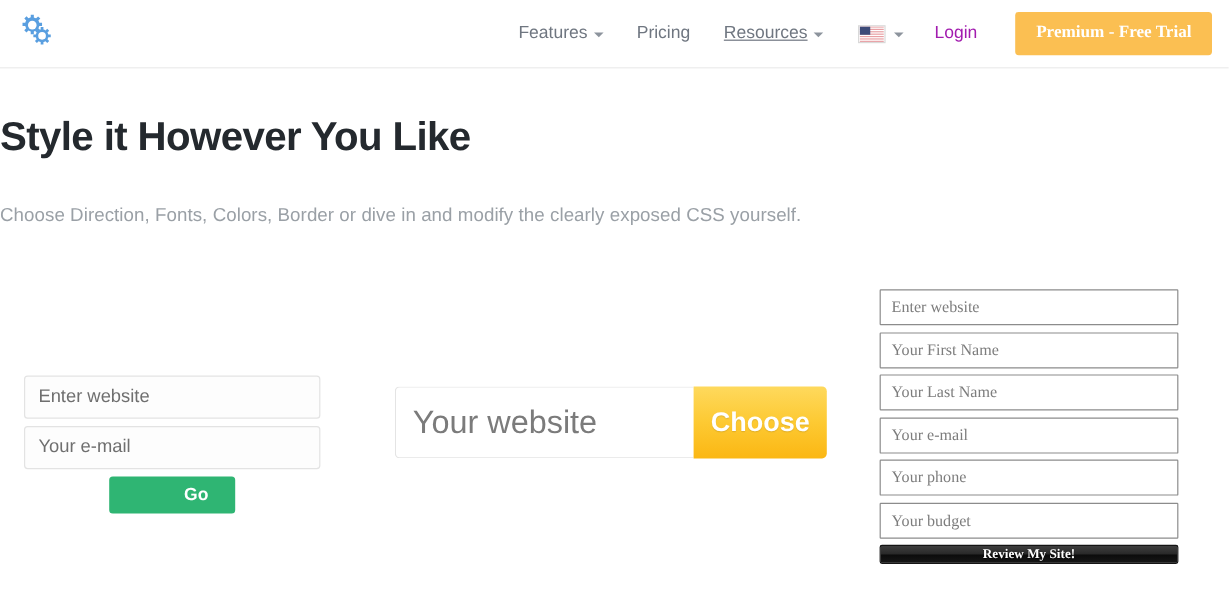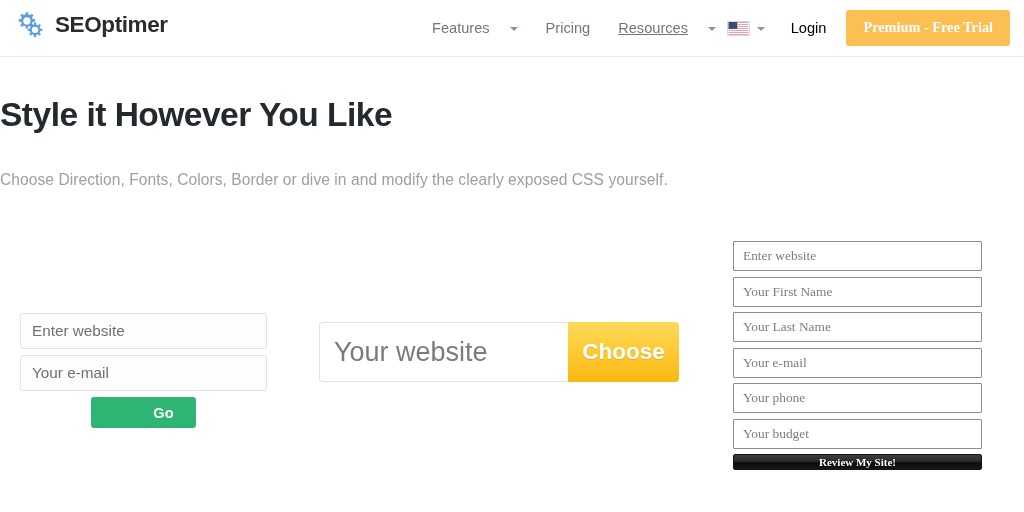--- a/index.html
+++ b/index.html
@@ -35,21 +35,21 @@
     line-height: 1;
     white-space: nowrap;
   }
 
   .nav {
     position: absolute; left: 432px; top: 0;
     height: 56px;
     display: flex; align-items: center; gap: 0;
   }
   .nav-item {
-    display: flex; align-items: center; gap: 20px;
+    display: flex; align-items: center; gap: 5px;
     font-size: 14.6px;
     color: #6f7680;
     margin-right: 28px;
     white-space: nowrap;
     cursor: pointer;
   }
   .nav-item:last-child { margin-right: 0; text-decoration: underline; }
   .caret {
     width: 0; height: 0;
     border-left: 4px solid transparent;
@@ -65,22 +65,22 @@
     display: flex; align-items: center; gap: 0;
   }
   .lang-select {
     display: flex; align-items: center; gap: 7px;
     margin-right: 26px;
     cursor: pointer;
   }
   .flag { width: 23px; height: 15px; display: block; border: 1px solid #d9d9d9; }
   .login-link {
     font-size: 14.6px;
-    color: #000000;
-    margin-right: 20px;
+    color: #a21caf;
+    margin-right: 32px;
     white-space: nowrap;
     cursor: pointer;
   }
   .premium-btn {
     background: #fbbf52;
     color: #ffffff;
     font-size: 14.3px;
     font-weight: bold;
     padding: 9px 17px 10px;
     border: none;
@@ -135,21 +135,21 @@
     font-weight: bold;
     border: none;
     border-radius: 3px;
     cursor: pointer;
     font-family: "Liberation Sans", sans-serif;
     padding-left: 40px;
   }
 
   
   .widget-mid {
-    position: absolute; left: 319px; top: 322px;
+    position: absolute; left: 329px; top: 322px;
     display: flex; align-items: stretch;
   }
   .wm-input {
     width: 249px; height: 60px;
     border: 1px solid #e4e4e4;
     border-right: none;
     border-radius: 4px 0 0 4px;
     background: #fff;
     padding: 0 14px;
     font-size: 27px;
@@ -213,21 +213,20 @@
       <span>
         <svg class="brand-mark" viewBox="0 0 34 34" aria-hidden="true">
           <g fill="#5a9fe0">
             <path d="M11.6 4.2 l2.6 0 0 2.3 a6.2 6.2 0 0 1 1.9 0.8 l1.65-1.65 1.85 1.85 -1.65 1.65 a6.2 6.2 0 0 1 0.8 1.9 l2.3 0 0 2.6 -2.3 0 a6.2 6.2 0 0 1-0.8 1.9 l1.65 1.65 -1.85 1.85 -1.65-1.65 a6.2 6.2 0 0 1-1.9 0.8 l0 2.3 -2.6 0 0-2.3 a6.2 6.2 0 0 1-1.9-0.8 l-1.65 1.65 -1.85-1.85 1.65-1.65 a6.2 6.2 0 0 1-0.8-1.9 l-2.3 0 0-2.6 2.3 0 a6.2 6.2 0 0 1 0.8-1.9 L6.25 7.35 8.1 5.5 9.75 7.15 a6.2 6.2 0 0 1 1.9-0.8 z"></path>
             <circle cx="12.9" cy="12.9" r="3.6" fill="#ffffff"></circle>
             <path d="M19.9 14.6 l2.3 0 0 2.05 a5.5 5.5 0 0 1 1.7 0.7 l1.45-1.45 1.65 1.65 -1.45 1.45 a5.5 5.5 0 0 1 0.7 1.7 l2.05 0 0 2.3 -2.05 0 a5.5 5.5 0 0 1-0.7 1.7 l1.45 1.45 -1.65 1.65 -1.45-1.45 a5.5 5.5 0 0 1-1.7 0.7 l0 2.05 -2.3 0 0-2.05 a5.5 5.5 0 0 1-1.7-0.7 l-1.45 1.45 -1.65-1.65 1.45-1.45 a5.5 5.5 0 0 1-0.7-1.7 l-2.05 0 0-2.3 2.05 0 a5.5 5.5 0 0 1 0.7-1.7 l-1.45-1.45 1.65-1.65 1.45 1.45 a5.5 5.5 0 0 1 1.7-0.7 z"></path>
             <circle cx="21.05" cy="21.85" r="3.2" fill="#ffffff"></circle>
           </g>
         </svg>
       </span>
-      <span class="brand-name">SEOptimer</span>
     </div>
 
     <div class="nav">
       <div class="nav-item">
         <span>Features</span>
         <span class="caret"></span>
       </div>
       <div class="nav-item">
         <span>Pricing</span>
       </div>

